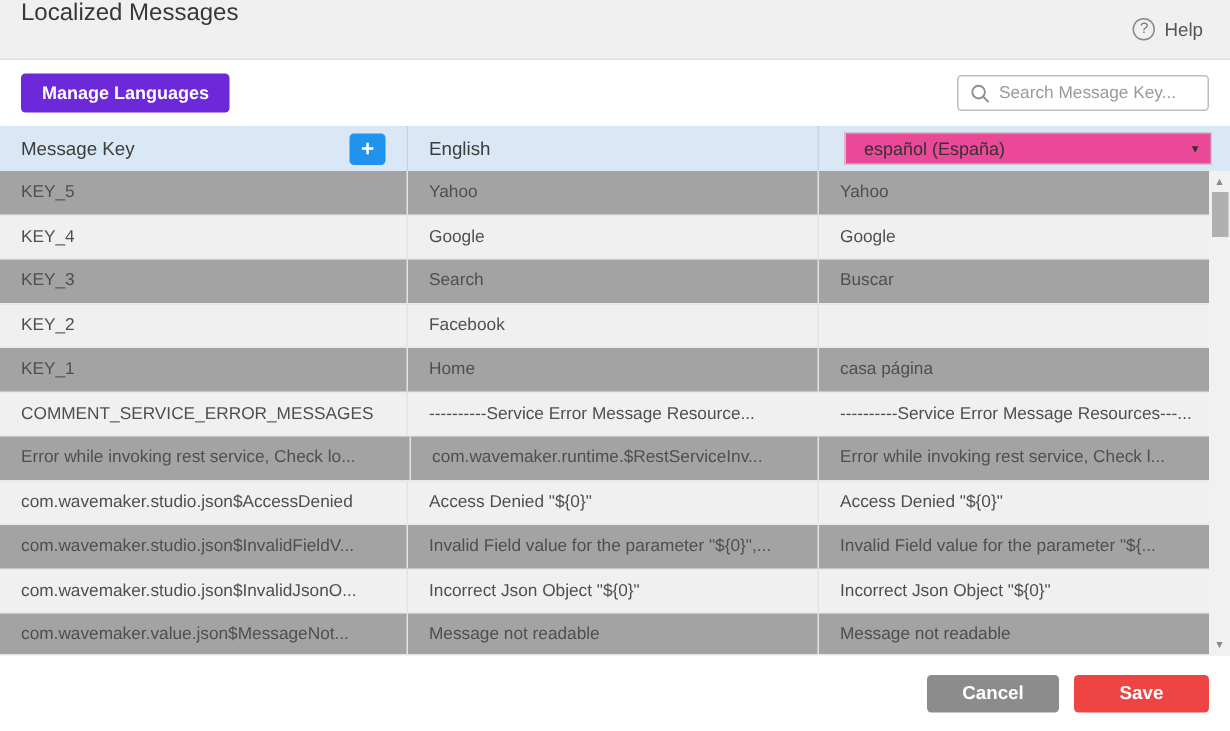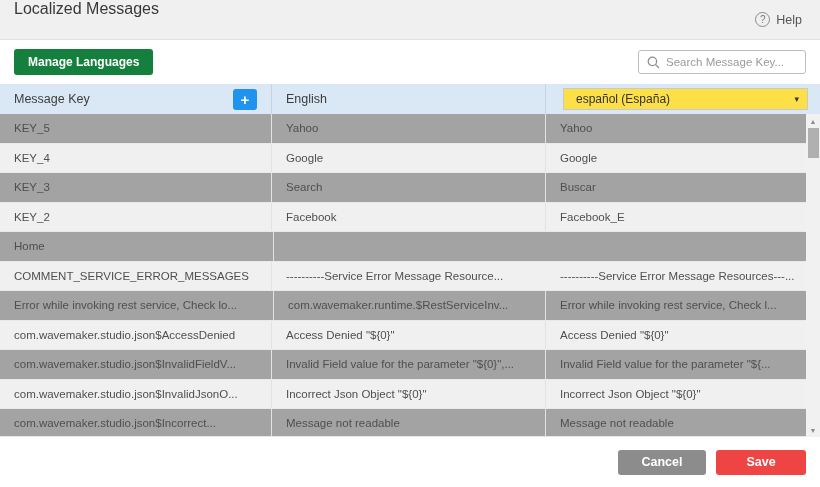--- a/index.html
+++ b/index.html
@@ -12,21 +12,21 @@
               padding:0 18px 0 14px; }
   .page-title { font-size:16px; font-weight:400; color:#383838; }
   .help { display:flex; align-items:center; gap:6px; color:#555; font-size:12.5px; cursor:pointer; }
   .help-icon { width:15px; height:15px; border:1px solid #8a8a8a; border-radius:50%;
                display:flex; align-items:center; justify-content:center;
                font-size:10px; color:#777; }
 
   
   .toolbar { height:44px; background:#fff; display:flex; align-items:center;
              justify-content:space-between; padding:0 14px; }
-  .btn-primary { background:#15803d; color:#fff; border:none; border-radius:3px;
+  .btn-primary { background:#6d28d9; color:#fff; border:none; border-radius:3px;
                  height:26px; padding:0 14px; font-size:12px; font-weight:bold;
                  font-family:inherit; cursor:pointer; }
   .search-box { width:168px; height:24px; border:1px solid #bdbdbd; border-radius:3px;
                 display:flex; align-items:center; padding:0 8px; gap:6px; background:#fff; }
   .search-box svg { flex:0 0 auto; }
   .search-box input { border:none; outline:none; width:100%; font-size:11.5px;
                       color:#333; font-family:inherit; background:transparent; }
   .search-box input::placeholder { color:#9a9a9a; }
 
   
@@ -34,21 +34,21 @@
   .grid-header { height:30px; background:#d9e8f4; display:flex; align-items:stretch;
                  font-size:12.5px; color:#3d3d3d; }
   .col { display:flex; align-items:center; }
   .col-key { width:272px; justify-content:space-between; padding:0 14px;
              border-right:1px solid #c3d5e5; }
   .add-btn { width:24px; height:21px; background:#2093ee; color:#fff; border:none;
              border-radius:3px; font-size:15px; font-weight:bold; line-height:1;
              display:flex; align-items:center; justify-content:center; cursor:pointer; }
   .col-en { width:274px; padding:0 14px; border-right:1px solid #c3d5e5; }
   .col-lang { flex:1; padding:0 12px 0 17px; }
-  .lang-select { width:100%; height:22px; background:#fde047; border:1px solid #c9c9c9;
+  .lang-select { width:100%; height:22px; background:#ec4899; border:1px solid #c9c9c9;
                  display:flex; align-items:center; justify-content:space-between;
                  padding:0 8px 0 12px; font-size:12px; color:#333; cursor:pointer; }
   .caret { font-size:9px; color:#333; }
 
   .grid-body { height:323px; overflow:hidden; border-bottom:1px solid #e6e6e6; }
   .grid-row { height:29.5px; display:flex; background:#a3a3a3;
               border-bottom:1px solid #e9e9e9; font-size:11.5px; color:#4f4f4f; }
   .grid-row:nth-child(even) { background:#f0f0f0; }
   .cell { display:flex; align-items:center; padding:0 14px; white-space:nowrap;
           overflow:hidden; text-overflow:ellipsis; }
@@ -152,28 +152,31 @@
             <span>Buscar</span>
           </div>
         </div>
         <div class="grid-row">
           <div class="cell c-key">
             <span>KEY_2</span>
           </div>
           <div class="cell c-en">
             <span>Facebook</span>
           </div>
-          <div class="cell c-lang">
-            <span>Facebook_E</span>
-          </div>
-        </div>
-        <div class="grid-row">
+        </div>
+        <div class="grid-row">
+          <div class="cell c-key">
+            <span>KEY_1</span>
+          </div>
           <div class="cell c-en">
             <span>Home</span>
           </div>
+          <div class="cell c-lang">
+            <span>casa página</span>
+          </div>
         </div>
         <div class="grid-row">
           <div class="cell c-key">
             <span>COMMENT_SERVICE_ERROR_MESSAGES</span>
           </div>
           <div class="cell c-lang">
             <span>----------Service Error Message Resource...</span>
           </div>
           <div class="cell c-en">
             <span>----------Service Error Message Resources---...</span>
@@ -218,21 +221,21 @@
           </div>
           <div class="cell c-en">
             <span>Incorrect Json Object "${0}"</span>
           </div>
           <div class="cell c-lang">
             <span>Incorrect Json Object "${0}"</span>
           </div>
         </div>
         <div class="grid-row">
           <div class="cell c-key">
-            <span>com.wavemaker.studio.json$Incorrect...</span>
+            <span>com.wavemaker.value.json$MessageNot...</span>
           </div>
           <div class="cell c-en">
             <span>Message not readable</span>
           </div>
           <div class="cell c-lang">
             <span>Message not readable</span>
           </div>
         </div>
       </div>
 

